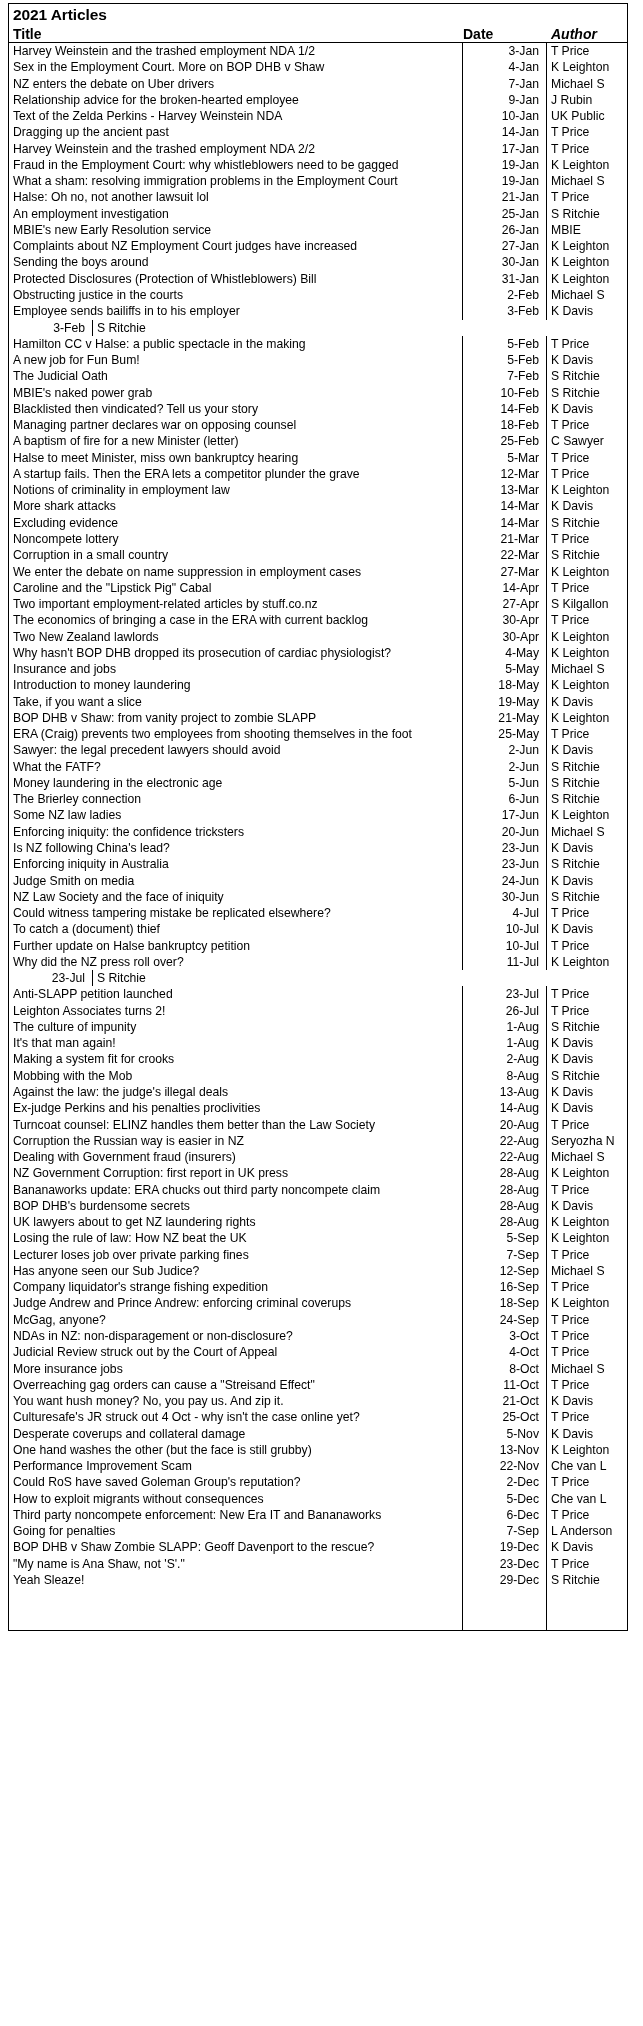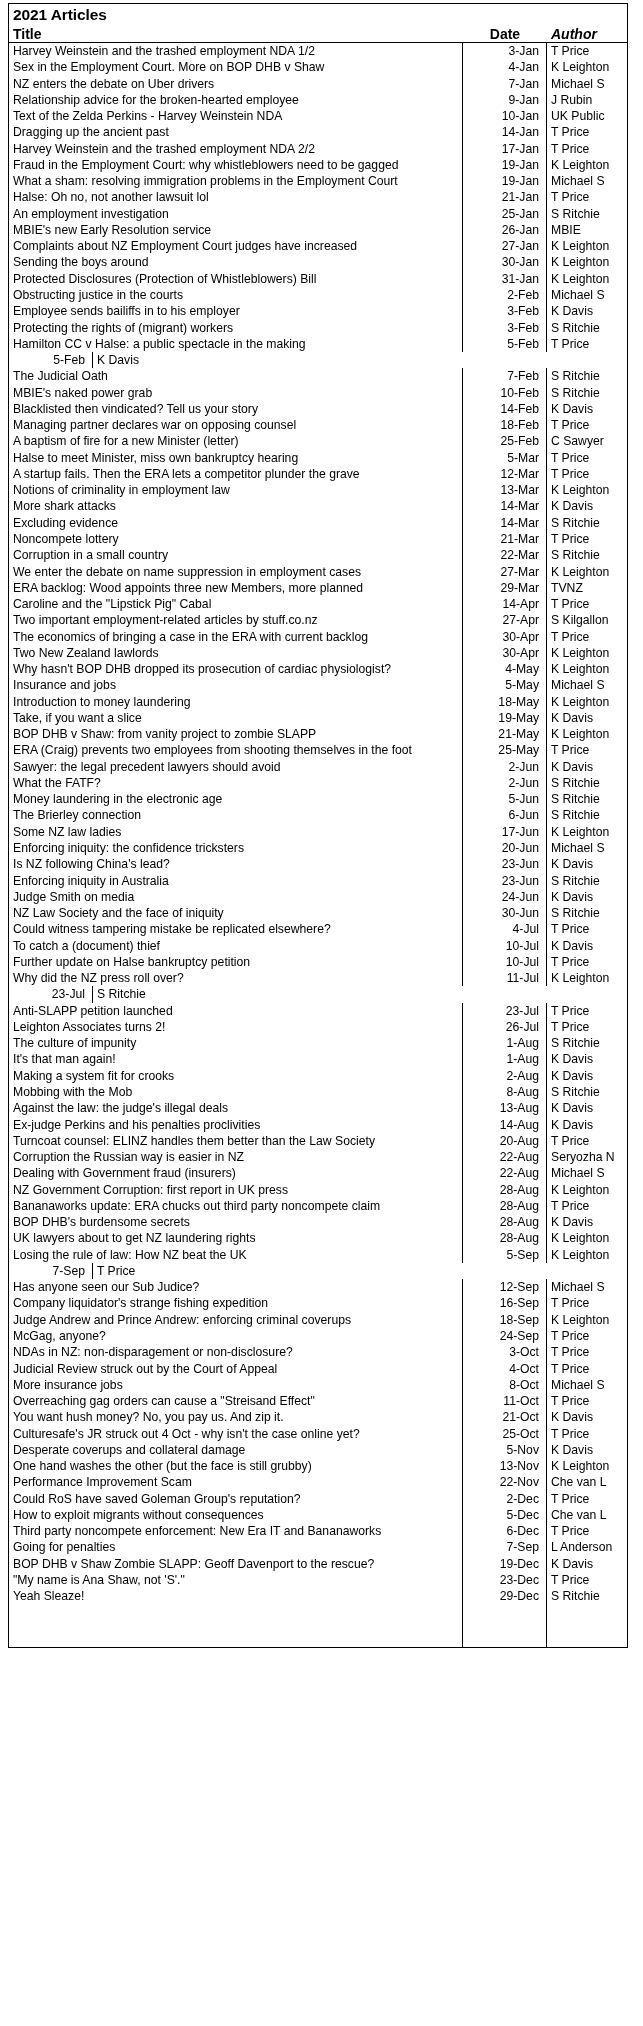--- a/index.html
+++ b/index.html
@@ -59,21 +59,21 @@
     white-space: nowrap;
   }
   .col-author {
     width: 80px;
     box-sizing: border-box;
     padding-left: 4px;
     overflow: hidden;
     white-space: nowrap;
   }
 
-  .header-row .col-date { text-align: center; padding-right: 0; }
+  .header-row .col-date { text-align: left; padding-right: 0; }
   .header-row .col-author { text-align: left; font-style: italic; }
 
   .body-rows { }
 
   .data-row {
     height: 16.28px;
     display: flex;
     font-size: 12.2px;
     line-height: 16.28px;
   }
@@ -186,30 +186,30 @@
         <div class="col-title">Obstructing justice in the courts</div>
         <div class="col-date">2-Feb</div>
         <div class="col-author">Michael S</div>
       </div>
       <div class="data-row">
         <div class="col-title">Employee sends bailiffs in to his employer</div>
         <div class="col-date">3-Feb</div>
         <div class="col-author">K Davis</div>
       </div>
       <div class="data-row">
-        <div class="col-title">Protecting the rights of (migrant) workers</div>
         <div class="col-date">3-Feb</div>
         <div class="col-author">S Ritchie</div>
       </div>
       <div class="data-row">
         <div class="col-title">Hamilton CC v Halse: a public spectacle in the making</div>
         <div class="col-date">5-Feb</div>
         <div class="col-author">T Price</div>
       </div>
       <div class="data-row">
+        <div class="col-title">A new job for Fun Bum!</div>
         <div class="col-date">5-Feb</div>
         <div class="col-author">K Davis</div>
       </div>
       <div class="data-row">
         <div class="col-title">The Judicial Oath</div>
         <div class="col-date">7-Feb</div>
         <div class="col-author">S Ritchie</div>
       </div>
       <div class="data-row">
         <div class="col-title">MBIE's naked power grab</div>
@@ -265,25 +265,20 @@
         <div class="col-title">Corruption in a small country</div>
         <div class="col-date">22-Mar</div>
         <div class="col-author">S Ritchie</div>
       </div>
       <div class="data-row">
         <div class="col-title">We enter the debate on name suppression in employment cases</div>
         <div class="col-date">27-Mar</div>
         <div class="col-author">K Leighton</div>
       </div>
       <div class="data-row">
-        <div class="col-title">ERA backlog: Wood appoints three new Members, more planned</div>
-        <div class="col-date">29-Mar</div>
-        <div class="col-author">TVNZ</div>
-      </div>
-      <div class="data-row">
         <div class="col-title">Caroline and the "Lipstick Pig" Cabal</div>
         <div class="col-date">14-Apr</div>
         <div class="col-author">T Price</div>
       </div>
       <div class="data-row">
         <div class="col-title">Two important employment-related articles by stuff.co.nz</div>
         <div class="col-date">27-Apr</div>
         <div class="col-author">S Kilgallon</div>
       </div>
       <div class="data-row">
@@ -474,20 +469,21 @@
         <div class="col-title">UK lawyers about to get NZ laundering rights</div>
         <div class="col-date">28-Aug</div>
         <div class="col-author">K Leighton</div>
       </div>
       <div class="data-row">
         <div class="col-title">Losing the rule of law: How NZ beat the UK</div>
         <div class="col-date">5-Sep</div>
         <div class="col-author">K Leighton</div>
       </div>
       <div class="data-row">
+        <div class="col-title">Lecturer loses job over private parking fines</div>
         <div class="col-date">7-Sep</div>
         <div class="col-author">T Price</div>
       </div>
       <div class="data-row">
         <div class="col-title">Has anyone seen our Sub Judice?</div>
         <div class="col-date">12-Sep</div>
         <div class="col-author">Michael S</div>
       </div>
       <div class="data-row">
         <div class="col-title">Company liquidator's strange fishing expedition</div>

